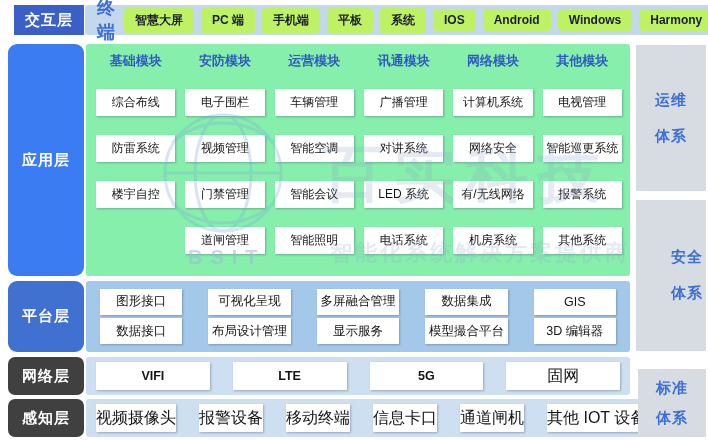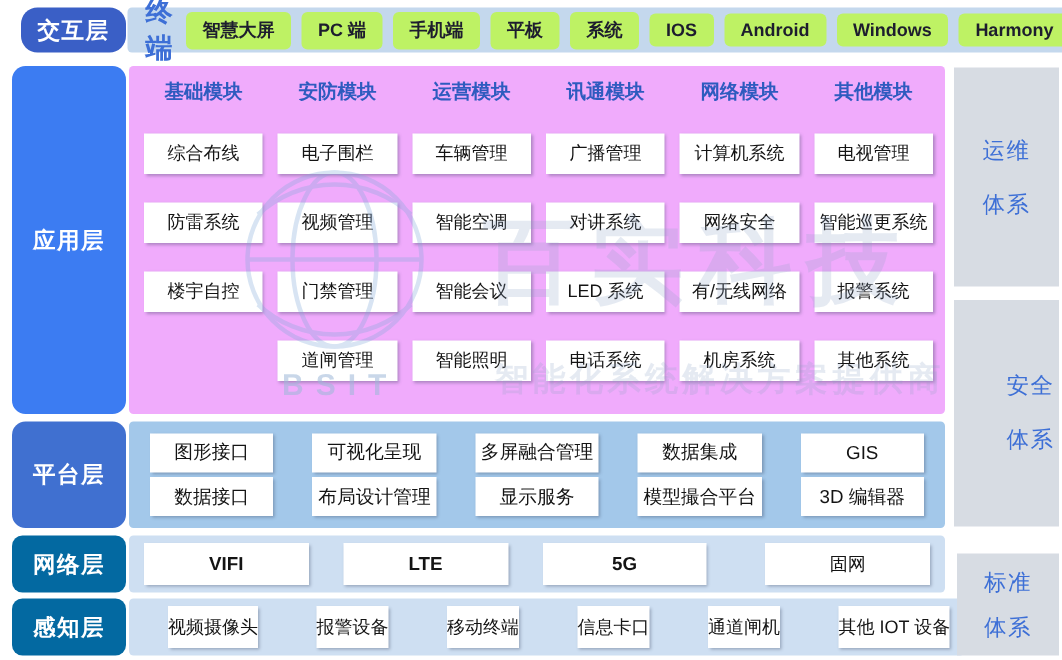--- a/index.html
+++ b/index.html
@@ -2,58 +2,58 @@
 <html><head>
 <meta charset="utf-8">
 <style>
   * { margin:0; padding:0; box-sizing:border-box; }
   html,body { background:#fff; }
   body { font-family:"Liberation Sans","DejaVu Sans",sans-serif; }
   .stage{ position:relative; width:708px; height:440px; background:#fff; overflow:hidden; }
 
   
   .chip{ color:#fff; font-weight:bold; font-size:15px; display:flex; align-items:center; justify-content:center; letter-spacing:1px; flex:none; }
-  .chip-interact{ width:70px; height:30px; background:#3A5FC6; border-radius:11px; }
+  .chip-interact{ width:70px; height:30px; background:#3A5FC6; border-radius:0; }
   .chip-app{ width:76px; background:#3C7CF2; border-radius:9px; }
   .chip-mid{ width:76px; background:#4070D0; border-radius:9px; }
-  .chip-row{ width:76px; background:#0369a1; border-radius:7px; }
+  .chip-row{ width:76px; background:#404040; border-radius:7px; }
 
   
   .band-top{ position:absolute; left:14px; top:5px; width:686px; height:30px; display:flex; }
   .top-strip{ flex:1; margin-left:1px; background:#C4D8ED; border-radius:3px; display:flex; align-items:center; padding:0 10px; gap:7px; justify-content:space-between; }
   .terminal-label{ color:#3D6FD6; font-weight:bold; font-size:18px; padding:0 2px; }
   .pill{ background:#bef264; border-radius:4px; padding:4px 11px; font-size:12px; font-weight:600; color:#1d1d2e; white-space:nowrap; }
 
   
   .band{ position:absolute; left:8px; width:622px; display:flex; }
   .panel{ flex:1; margin-left:2px; border-radius:3px; }
 
   
   .band-app{ top:44px; height:232px; }
-  .panel-app{ background:#f0abfc; display:flex; gap:10px; padding:8px 8px 0 10px; }
+  .panel-app{ background:#86efac; display:flex; gap:10px; padding:8px 8px 0 10px; }
   .app-col{ flex:1; display:flex; flex-direction:column; gap:19px; min-width:0; }
   .col-header{ height:18px; text-align:center; color:#2E5BBF; font-weight:bold; font-size:13px; white-space:nowrap; }
   .wbox{ background:#fff; display:flex; align-items:center; justify-content:center; font-size:12px; color:#141414; box-shadow:1px 1px 2px rgba(50,60,90,.35); white-space:nowrap; }
   .app-col .wbox{ height:27px; }
 
   
   .band-platform{ top:281px; height:71px; }
   .panel-platform{ background:#A3C8EA; display:flex; flex-direction:column; justify-content:space-evenly; padding:4px 14px; }
   .plat-row{ display:flex; gap:26px; }
   .plat-row .wbox{ flex:1; height:26px; font-size:12.5px; }
 
   
   .band-network{ top:357px; height:38px; }
   .band-perception{ top:399px; height:38px; }
   .strip{ background:#CEDFF2; display:flex; align-items:flex-start; gap:23px; padding:5px 10px; }
   .strip .wbox{ flex:1; height:100%; font-size:12.5px; font-weight:600; }
-  .strip .wbox.cjk{ font-weight:normal; font-size:12px;margin-left:16px; }
-
-  
-  .sys-box{ position:absolute; background:#D7DCE3; color:#3D6FD6; font-weight:normal; font-size:15px; display:flex; flex-direction:column; align-items:center; justify-content:center; letter-spacing:1px; }
+  .strip .wbox.cjk{ font-weight:normal; font-size:16px; }
+
+  
+  .sys-box{ position:absolute; background:#D7DCE3; color:#3D6FD6; font-weight:bold; font-size:15px; display:flex; flex-direction:column; align-items:center; justify-content:center; letter-spacing:1px; }
   .sys-1{ left:636px; top:45px;  width:70px; height:146px; gap:17px; }
   .sys-2{ left:636px; top:200px; width:70px; height:151px; gap:17px;padding-left:32px; }
   .sys-3{ left:638px; top:357px; width:68px; height:38px;margin-top:12px; }
   .sys-4{ left:638px; top:399px; width:68px; height:38px; }
 
   
   .watermark{ position:absolute; left:0; top:0; width:708px; height:440px; pointer-events:none; z-index:6; }
   .wm-globe{ position:absolute; left:158px; top:108px; opacity:.30; }
   .wm-bsit{ position:absolute; left:188px; top:246px; font-size:20px; font-weight:bold; letter-spacing:8px; color:#9DB8D8; opacity:.55; }
   .wm-brand{ position:absolute; left:322px; top:132px; font-size:62px; font-weight:bold; letter-spacing:10px; color:#8EA4C6; opacity:.22; white-space:nowrap; }

